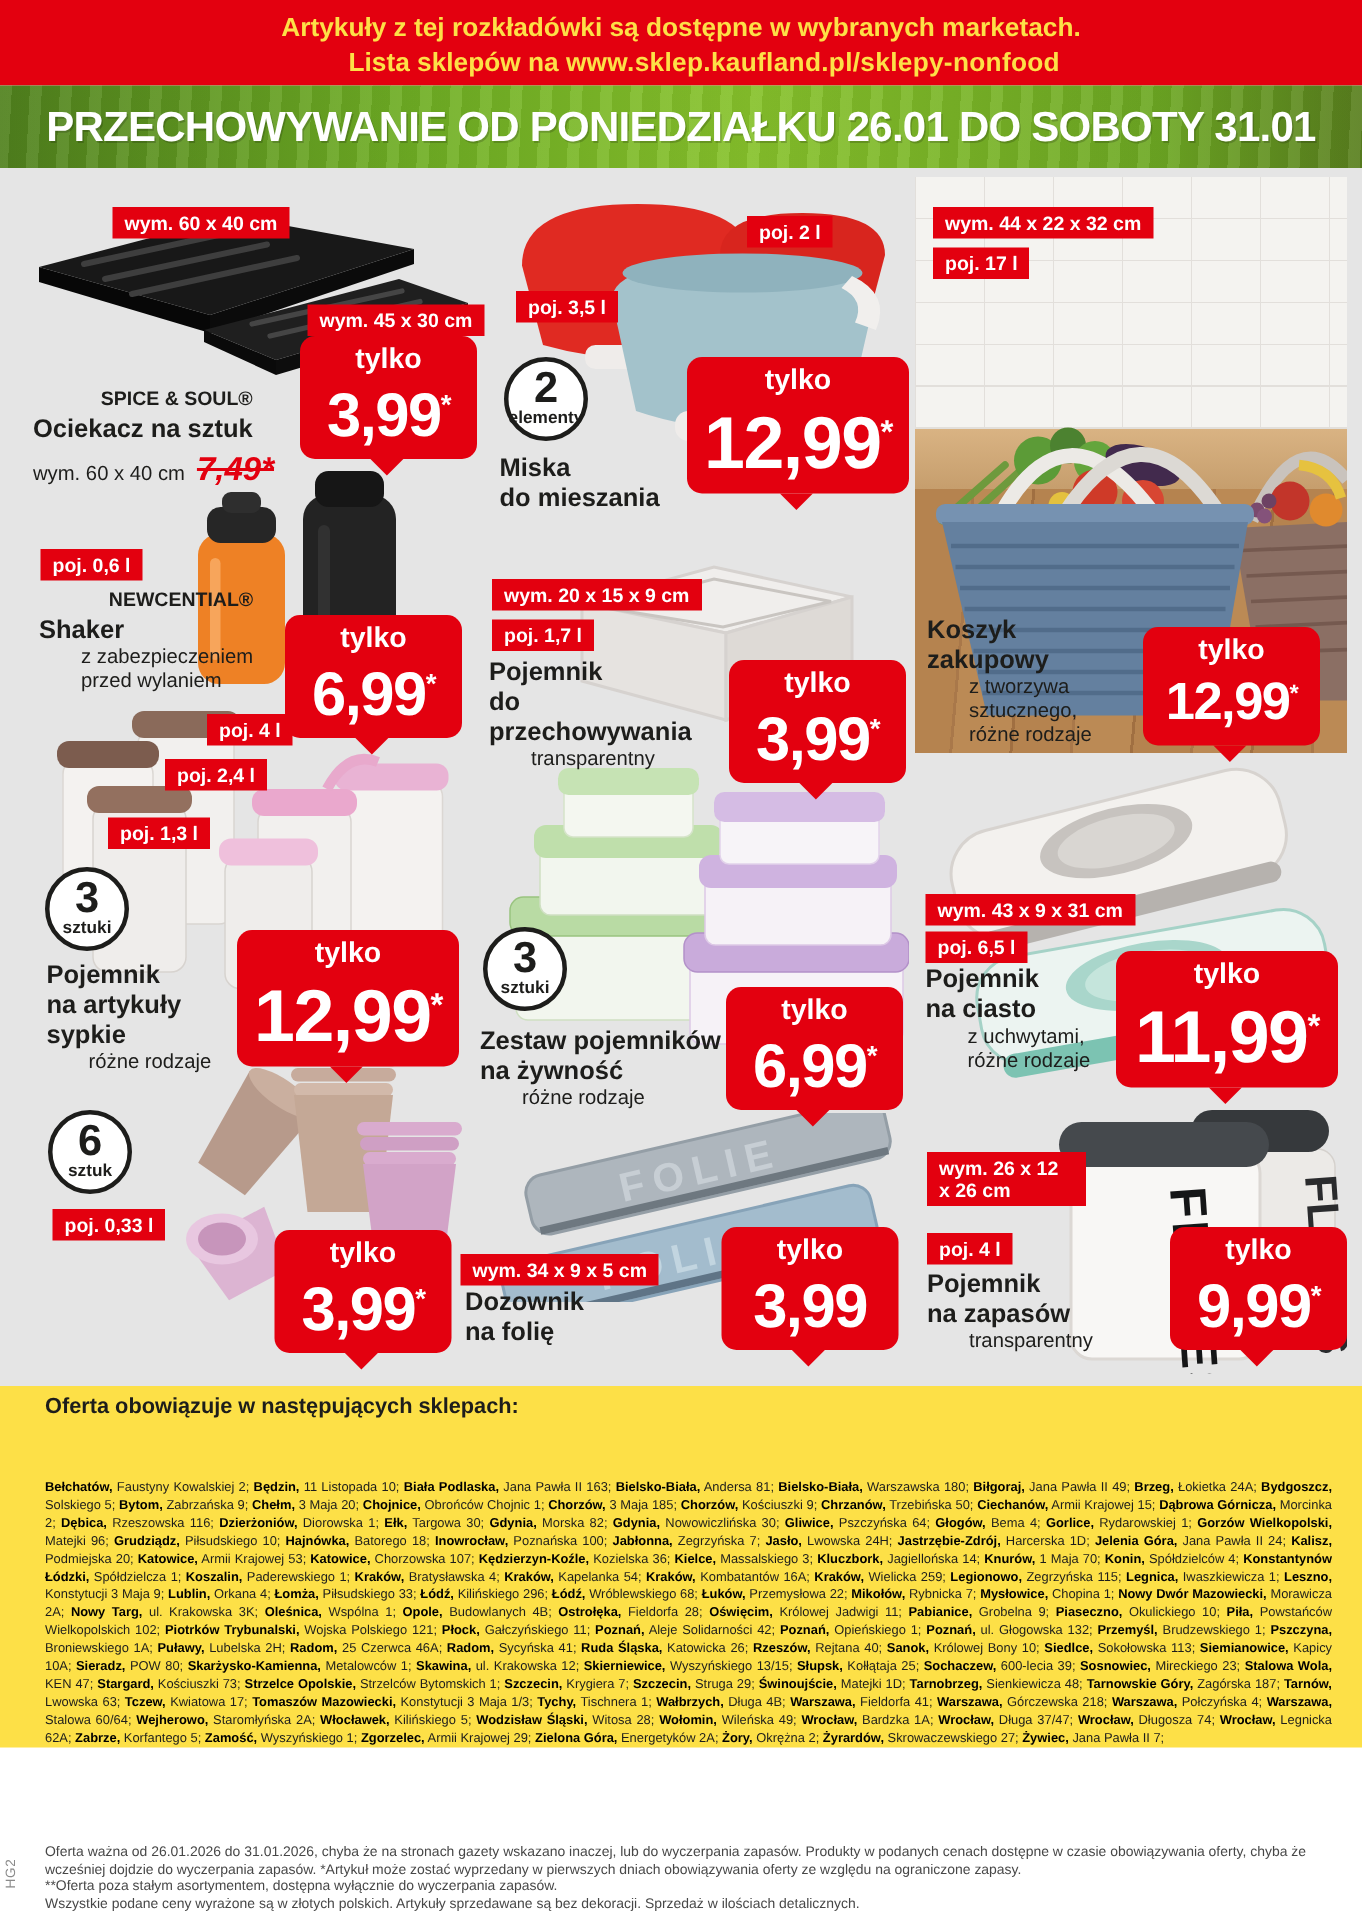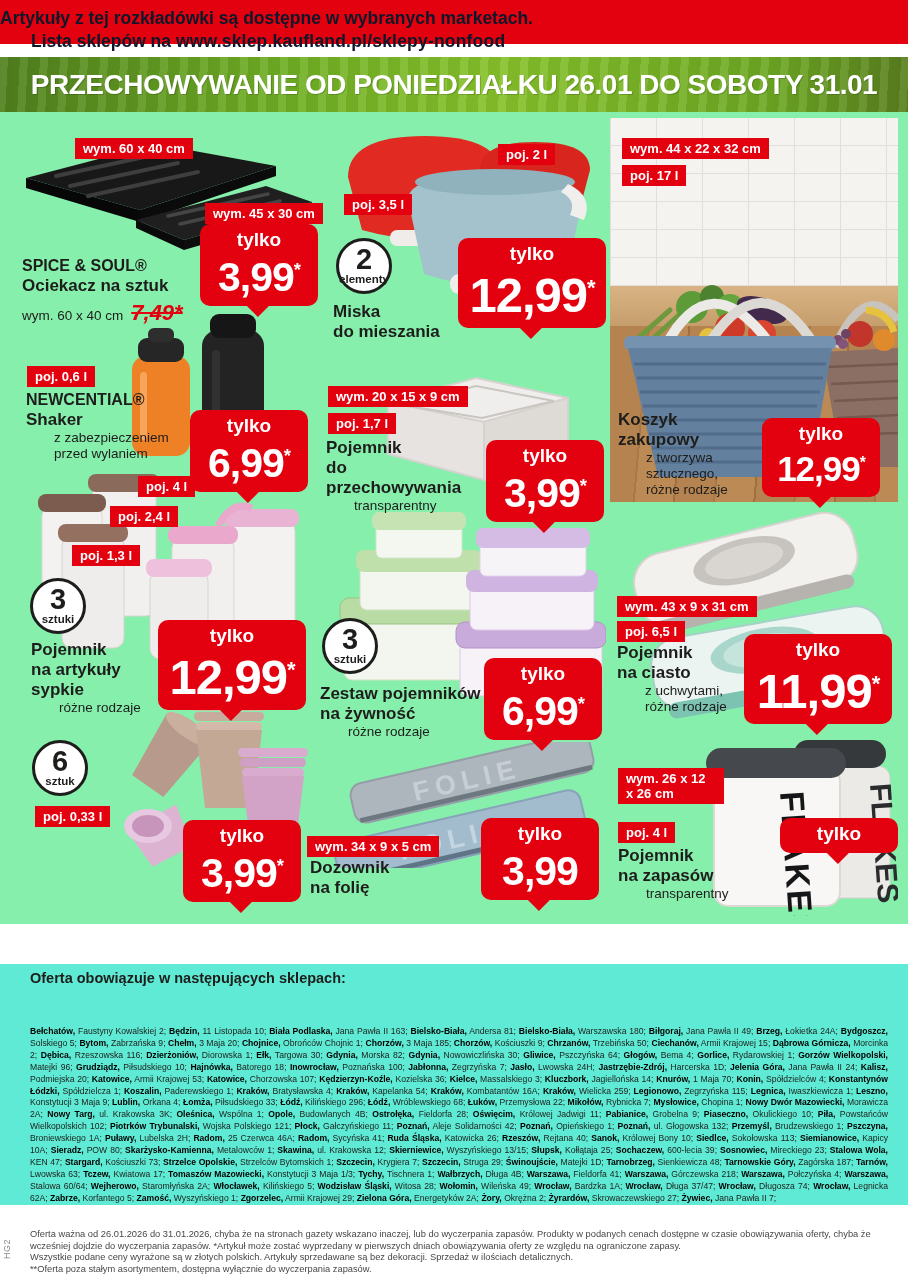--- a/index.html
+++ b/index.html
@@ -1,37 +1,37 @@
 <!DOCTYPE html>
 <html><head>
 <meta charset="utf-8">
 <style>
   * { margin:0; padding:0; box-sizing:border-box; }
   html,body { background:#9a9a9a; }
   .page { position:relative; width:908px; height:1280px; background:#fff;
           font-family:"Liberation Sans","DejaVu Sans",sans-serif; overflow:hidden; margin:0 auto; }
 
   
-  .banner-red { position:absolute; top:0; left:0; width:100%; height:44px;
-                background:#e3000f; color:#0f172a; }
+  .banner-red { position:absolute; top:0; left:0; width:100%; height:57px;
+                background:#e3000f; color:#fde047; text-align:center; }
   .banner-red .b1 { margin-top:8px; font-size:17.5px; font-weight:bold; }
   .banner-red .b2 { margin-top:2px; font-size:17.5px;padding-left:31px; }
   .banner-red .b2 .pre { font-weight:bold; }
   .banner-red .url { font-weight:bold; letter-spacing:.2px; }
 
   
   .banner-green { position:absolute; top:57px; left:0; width:100%; height:55px;
       display:flex; align-items:center; justify-content:center; color:#fff;
       font-weight:bold; font-size:28px; letter-spacing:-0.5px; white-space:nowrap;
       text-shadow:1px 1px 0 rgba(0,0,0,.18);
       background-image:repeating-linear-gradient(93deg, rgba(255,255,255,.08) 0 8px, rgba(0,0,0,.05) 8px 20px),
                        linear-gradient(90deg,#50811d,#6fae24 30%,#87c22b 55%,#6da823 85%,#597f1e); }
 
   
-  .main { position:absolute; top:112px; left:0; width:908px; height:812px; background:#86efac; }
+  .main { position:absolute; top:112px; left:0; width:908px; height:812px; background:#e5e5e5; }
 
   .badge { position:absolute; background:#e3000f; color:#fff; font-weight:bold;
            font-size:13px; line-height:15px; padding:3px 8px; white-space:nowrap; z-index:5; }
   .badge.wrap { white-space:normal; max-width:106px; }
 
   .circle-badge { position:absolute; width:56px; height:56px; border-radius:50%;
                   background:#fff; border:3px solid #1d1d1b; color:#1d1d1b;
                   text-align:center; z-index:5; }
   .circle-badge .num { font-size:29px; font-weight:bold; line-height:30px; margin-top:3px; }
   .circle-badge .unit { font-size:11.5px; font-weight:bold; line-height:11px; }
@@ -42,21 +42,21 @@
                transform:translateX(-55%); border:11px solid transparent;
                border-top-color:#e3000f; border-bottom:none; }
   .price-tag .tylko { font-weight:bold; font-size:19px; line-height:21px; }
   .price-tag .price { font-weight:bold; letter-spacing:-1px; white-space:nowrap; }
   .tag-lg { width:148px; } .tag-lg .price { font-size:49px; line-height:47px; }
   .tag-md { width:118px; } .tag-md .price { font-size:41px; line-height:40px; }
   .tag-md.tight .price { font-size:35px; line-height:38px; }
   .price .ast { font-size:45%; vertical-align:super; }
 
   .p-text { position:absolute; color:#1d1d1b; z-index:5; }
-  .p-brand { font-weight:bold; font-size:16px; line-height:20px; }
+  .p-brand { font-weight:bold; font-size:13px; line-height:20px;text-align:right; }
   .p-line  { font-weight:bold; font-size:17px; line-height:20px; }
   .p-sub   { font-size:13.5px; line-height:16px;margin-left:28px; }
 
   .old-row { position:absolute; font-size:13.5px; color:#1d1d1b; z-index:5; }
   .old-price { color:#e3000f; font-weight:bold; font-style:italic; font-size:22px;
                margin-left:8px; text-decoration:line-through; }
 
   .img { position:absolute; z-index:1; }
 
   
@@ -64,21 +64,21 @@
   .photo .tiles { position:absolute; top:0; left:0; right:0; height:168px; background-color:#f4f3f0;
       background-image:repeating-linear-gradient(0deg,#e2dfdb 0 1px, transparent 1px 28px),
                        repeating-linear-gradient(90deg,#e2dfdb 0 1px, transparent 1px 46px); }
   .photo .counter { position:absolute; top:168px; left:0; right:0; height:40px;
       background:linear-gradient(#d9b383,#c69e6d); }
   .photo .table { position:absolute; top:208px; bottom:0; left:0; right:0;
       background:repeating-linear-gradient(95deg,#b5834f 0 38px,#a9784a 38px 40px,#bb8a55 40px 78px,#a06f41 78px 80px); }
   .photo svg { position:absolute; left:0; bottom:0; }
 
   
-  .stores { position:absolute; top:924px; left:0; width:908px; background:#5eead4; padding:6px 20px 0 30px;margin-top:40px; }
+  .stores { position:absolute; top:924px; left:0; width:908px; background:#fde047; padding:6px 20px 0 30px; }
   .stores h2 { font-size:14.5px; font-weight:bold; color:#1d1d1b; }
   .stores .list { margin-top:40px; font-size:8.6px; line-height:11.9px; text-align:justify; color:#1d1d1b; }
   .stores .list b { color:#000; }
 
   .legal { position:absolute; top:1229px; left:30px; width:860px; font-size:9.3px;
            line-height:11.6px; color:#474747; }
   .page-code { position:absolute; left:-3px; top:1244px; transform:rotate(-90deg);
            font-size:9px; color:#8a8a8a; letter-spacing:.5px; }
 </style>
 </head>
@@ -406,29 +406,30 @@
     </svg>
     <div class="badge wrap" style="left:618px;top:656px">wym. 26 x 12 x 26 cm</div>
     <div class="badge" style="left:618px;top:710px">poj. 4 l</div>
     <div class="p-text" style="left:618px;top:734px">
       <div class="p-line">Pojemnik</div>
       <div class="p-line">na zapasów</div>
       <div class="p-sub">transparentny</div>
     </div>
     <div class="price-tag tag-md" style="left:780px;top:706px">
       <div class="tylko">tylko</div>
+      <div class="price"><span>9,99</span><span class="ast">*</span></div>
     </div>
 
   </main>
 
   <section class="stores">
     <h2>Oferta obowiązuje w następujących sklepach:</h2>
     <p class="list"><b>Bełchatów,</b> Faustyny Kowalskiej 2; <b>Będzin,</b> 11 Listopada 10; <b>Biała Podlaska,</b> Jana Pawła II 163; <b>Bielsko-Biała,</b> Andersa 81; <b>Bielsko-Biała,</b> Warszawska 180; <b>Biłgoraj,</b> Jana Pawła II 49; <b>Brzeg,</b> Łokietka 24A; <b>Bydgoszcz,</b> Solskiego 5; <b>Bytom,</b> Zabrzańska 9; <b>Chełm,</b> 3 Maja 20; <b>Chojnice,</b> Obrońców Chojnic 1; <b>Chorzów,</b> 3 Maja 185; <b>Chorzów,</b> Kościuszki 9; <b>Chrzanów,</b> Trzebińska 50; <b>Ciechanów,</b> Armii Krajowej 15; <b>Dąbrowa Górnicza,</b> Morcinka 2; <b>Dębica,</b> Rzeszowska 116; <b>Dzierżoniów,</b> Diorowska 1; <b>Ełk,</b> Targowa 30; <b>Gdynia,</b> Morska 82; <b>Gdynia,</b> Nowowiczlińska 30; <b>Gliwice,</b> Pszczyńska 64; <b>Głogów,</b> Bema 4; <b>Gorlice,</b> Rydarowskiej 1; <b>Gorzów Wielkopolski,</b> Matejki 96; <b>Grudziądz,</b> Piłsudskiego 10; <b>Hajnówka,</b> Batorego 18; <b>Inowrocław,</b> Poznańska 100; <b>Jabłonna,</b> Zegrzyńska 7; <b>Jasło,</b> Lwowska 24H; <b>Jastrzębie-Zdrój,</b> Harcerska 1D; <b>Jelenia Góra,</b> Jana Pawła II 24; <b>Kalisz,</b> Podmiejska 20; <b>Katowice,</b> Armii Krajowej 53; <b>Katowice,</b> Chorzowska 107; <b>Kędzierzyn-Koźle,</b> Kozielska 36; <b>Kielce,</b> Massalskiego 3; <b>Kluczbork,</b> Jagiellońska 14; <b>Knurów,</b> 1 Maja 70; <b>Konin,</b> Spółdzielców 4; <b>Konstantynów Łódzki,</b> Spółdzielcza 1; <b>Koszalin,</b> Paderewskiego 1; <b>Kraków,</b> Bratysławska 4; <b>Kraków,</b> Kapelanka 54; <b>Kraków,</b> Kombatantów 16A; <b>Kraków,</b> Wielicka 259; <b>Legionowo,</b> Zegrzyńska 115; <b>Legnica,</b> Iwaszkiewicza 1; <b>Leszno,</b> Konstytucji 3 Maja 9; <b>Lublin,</b> Orkana 4; <b>Łomża,</b> Piłsudskiego 33; <b>Łódź,</b> Kilińskiego 296; <b>Łódź,</b> Wróblewskiego 68; <b>Łuków,</b> Przemysłowa 22; <b>Mikołów,</b> Rybnicka 7; <b>Mysłowice,</b> Chopina 1; <b>Nowy Dwór Mazowiecki,</b> Morawicza 2A; <b>Nowy Targ,</b> ul. Krakowska 3K; <b>Oleśnica,</b> Wspólna 1; <b>Opole,</b> Budowlanych 4B; <b>Ostrołęka,</b> Fieldorfa 28; <b>Oświęcim,</b> Królowej Jadwigi 11; <b>Pabianice,</b> Grobelna 9; <b>Piaseczno,</b> Okulickiego 10; <b>Piła,</b> Powstańców Wielkopolskich 102; <b>Piotrków Trybunalski,</b> Wojska Polskiego 121; <b>Płock,</b> Gałczyńskiego 11; <b>Poznań,</b> Aleje Solidarności 42; <b>Poznań,</b> Opieńskiego 1; <b>Poznań,</b> ul. Głogowska 132; <b>Przemyśl,</b> Brudzewskiego 1; <b>Pszczyna,</b> Broniewskiego 1A; <b>Puławy,</b> Lubelska 2H; <b>Radom,</b> 25 Czerwca 46A; <b>Radom,</b> Sycyńska 41; <b>Ruda Śląska,</b> Katowicka 26; <b>Rzeszów,</b> Rejtana 40; <b>Sanok,</b> Królowej Bony 10; <b>Siedlce,</b> Sokołowska 113; <b>Siemianowice,</b> Kapicy 10A; <b>Sieradz,</b> POW 80; <b>Skarżysko-Kamienna,</b> Metalowców 1; <b>Skawina,</b> ul. Krakowska 12; <b>Skierniewice,</b> Wyszyńskiego 13/15; <b>Słupsk,</b> Kołłątaja 25; <b>Sochaczew,</b> 600-lecia 39; <b>Sosnowiec,</b> Mireckiego 23; <b>Stalowa Wola,</b> KEN 47; <b>Stargard,</b> Kościuszki 73; <b>Strzelce Opolskie,</b> Strzelców Bytomskich 1; <b>Szczecin,</b> Krygiera 7; <b>Szczecin,</b> Struga 29; <b>Świnoujście,</b> Matejki 1D; <b>Tarnobrzeg,</b> Sienkiewicza 48; <b>Tarnowskie Góry,</b> Zagórska 187; <b>Tarnów,</b> Lwowska 63; <b>Tczew,</b> Kwiatowa 17; <b>Tomaszów Mazowiecki,</b> Konstytucji 3 Maja 1/3; <b>Tychy,</b> Tischnera 1; <b>Wałbrzych,</b> Długa 4B; <b>Warszawa,</b> Fieldorfa 41; <b>Warszawa,</b> Górczewska 218; <b>Warszawa,</b> Połczyńska 4; <b>Warszawa,</b> Stalowa 60/64; <b>Wejherowo,</b> Staromłyńska 2A; <b>Włocławek,</b> Kilińskiego 5; <b>Wodzisław Śląski,</b> Witosa 28; <b>Wołomin,</b> Wileńska 49; <b>Wrocław,</b> Bardzka 1A; <b>Wrocław,</b> Długa 37/47; <b>Wrocław,</b> Długosza 74; <b>Wrocław,</b> Legnicka 62A; <b>Zabrze,</b> Korfantego 5; <b>Zamość,</b> Wyszyńskiego 1; <b>Zgorzelec,</b> Armii Krajowej 29; <b>Zielona Góra,</b> Energetyków 2A; <b>Żory,</b> Okrężna 2; <b>Żyrardów,</b> Skrowaczewskiego 27; <b>Żywiec,</b> Jana Pawła II 7; </p>
   </section>
 
   <footer class="legal">
       <div>Oferta ważna od 26.01.2026 do 31.01.2026, chyba że na stronach gazety wskazano inaczej, lub do wyczerpania zapasów. Produkty w podanych cenach dostępne w czasie obowiązywania oferty, chyba że wcześniej dojdzie do wyczerpania zapasów. *Artykuł może zostać wyprzedany w pierwszych dniach obowiązywania oferty ze względu na ograniczone zapasy.</div>
+      <div>**Oferta poza stałym asortymentem, dostępna wyłącznie do wyczerpania zapasów.</div>
       <div>Wszystkie podane ceny wyrażone są w złotych polskich. Artykuły sprzedawane są bez dekoracji. Sprzedaż w ilościach detalicznych.</div>
-      <div>**Oferta poza stałym asortymentem, dostępna wyłącznie do wyczerpania zapasów.</div>
     </footer>
   <div class="page-code">HG2</div>
 
 </div>
 
 </body></html>

